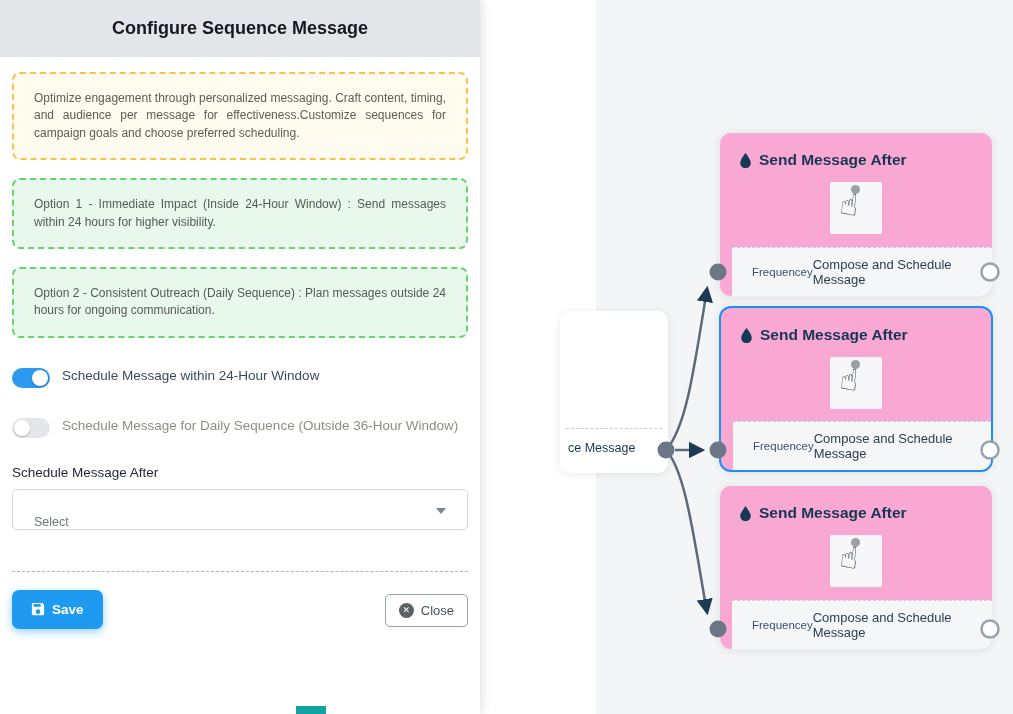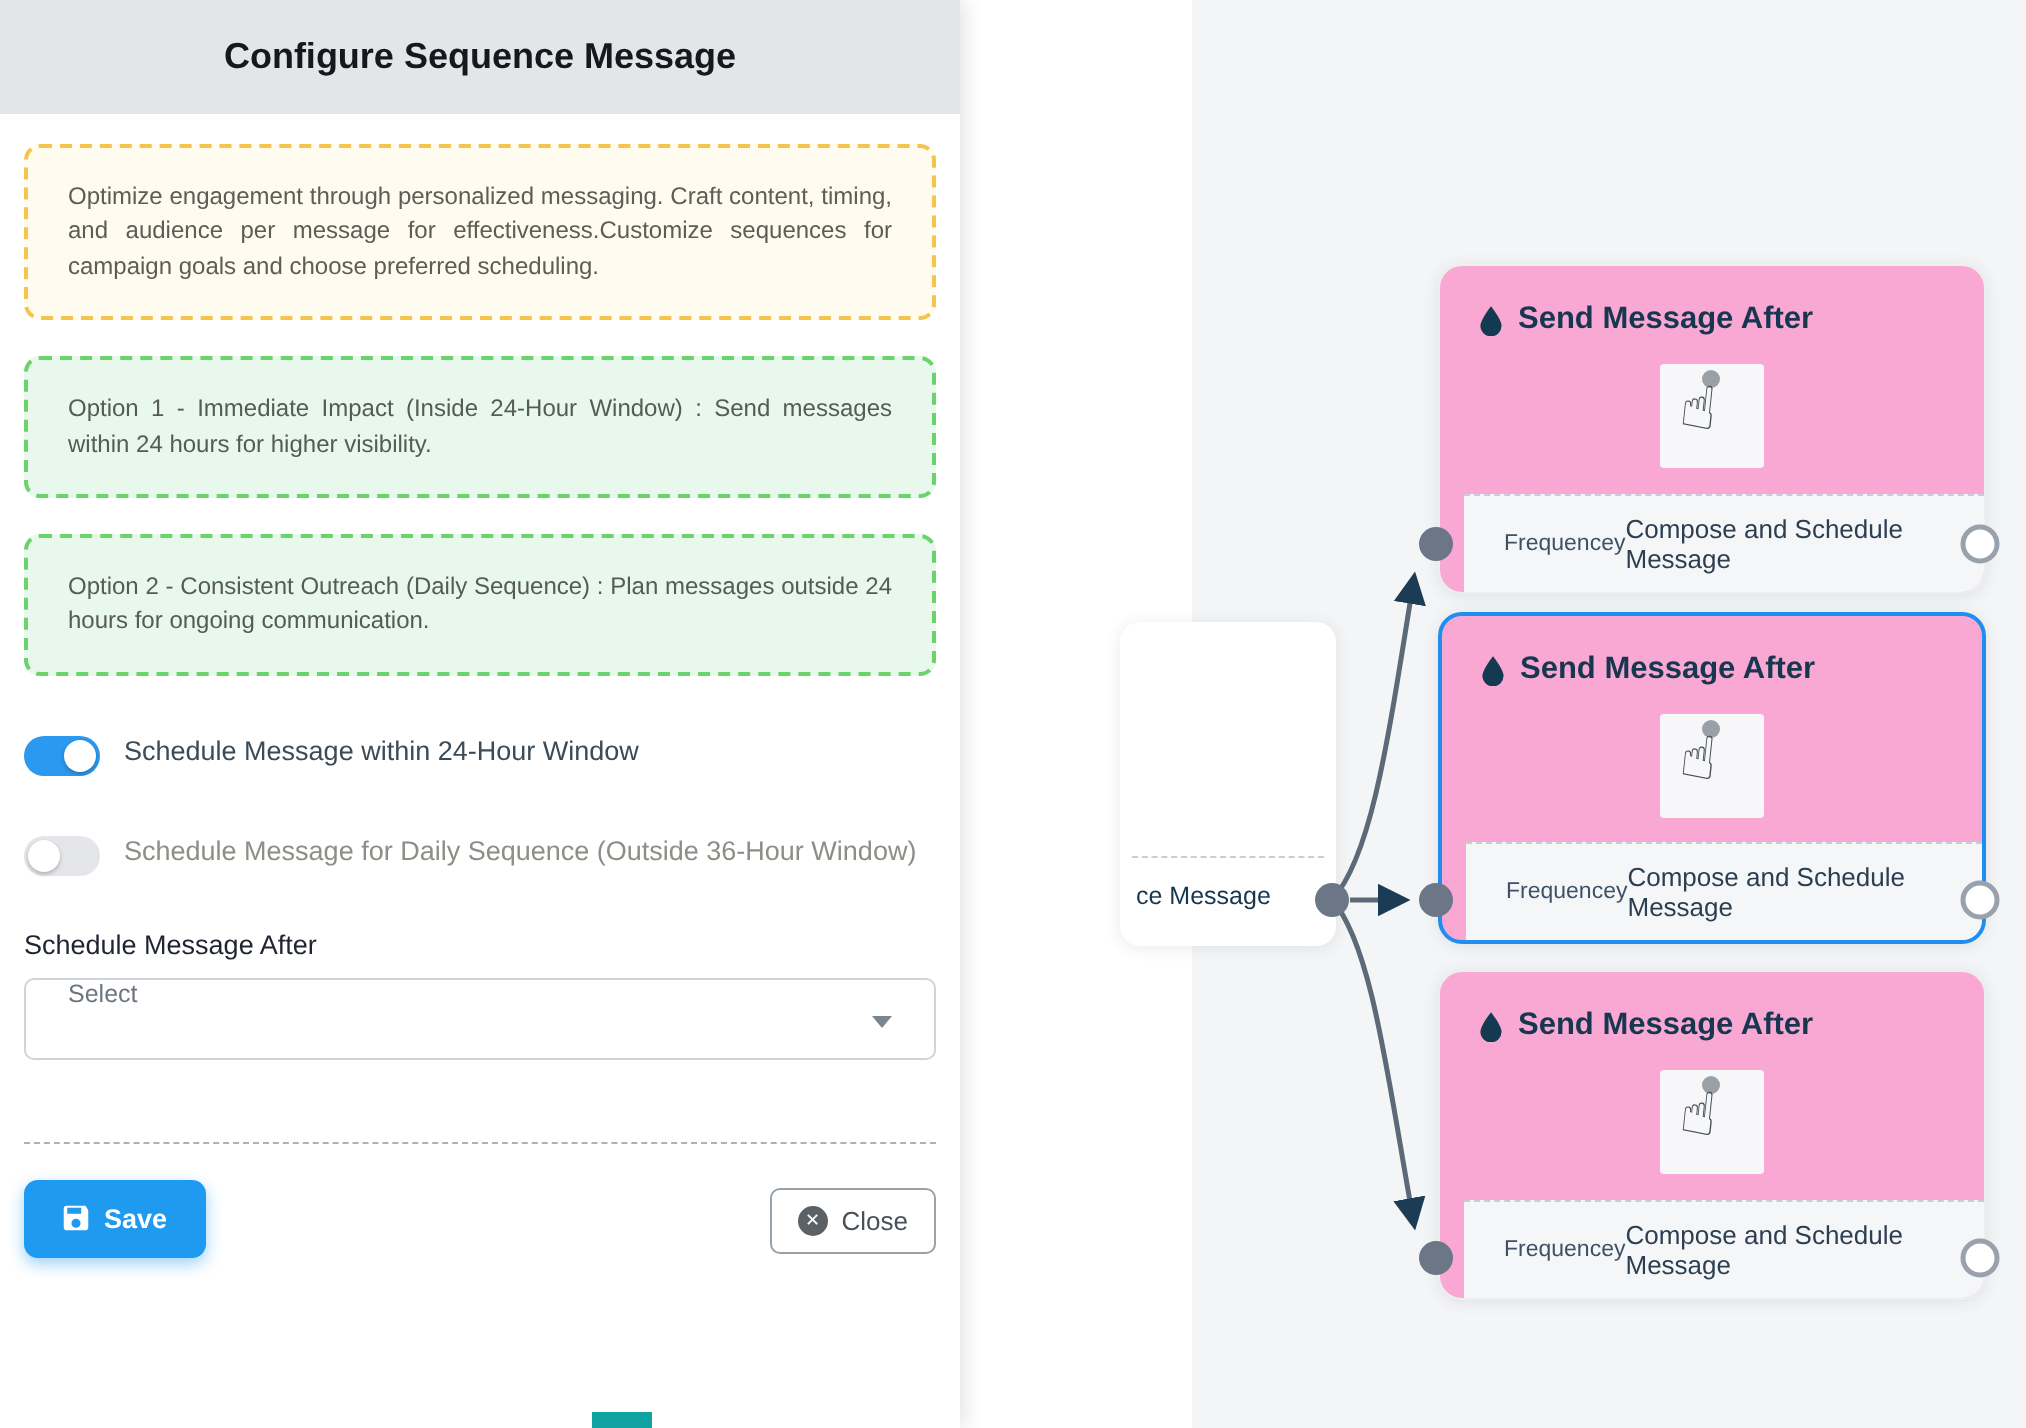--- a/index.html
+++ b/index.html
@@ -57,21 +57,21 @@
   .toggle.on { background:#2b99ef; }
   .toggle.off { background:#e4e6e9; }
   .knob { position:absolute; top:2px; width:16px; height:16px; border-radius:50%;
     background:#fff; box-shadow:0 1px 2px rgba(0,0,0,.25); }
   .toggle.on .knob { right:2px; }
   .toggle.off .knob { left:2px; }
   .toggle-label-1 { font-size:13.5px; color:#3d4b57; }
   .toggle-label-2 { font-size:13.5px; color:#8f8d86; }
   .field-label { margin-top:27px; font-size:13.5px; color:#1f2430; }
   .select-box { position:relative; margin-top:9px; height:41px; border:1px solid #cfd4da;
-    border-radius:5px; background:#fff; display:flex; align-items:flex-start; cursor:pointer; }
+    border-radius:5px; background:#fff; display:flex; align-items:flex-end; cursor:pointer; }
   .select-value { font-size:12.5px; color:#6d757d; padding-left:21px; }
   .select-caret { position:absolute; right:21px; top:18px; width:0; height:0;
     border-left:5px solid transparent; border-right:5px solid transparent;
     border-top:6px solid #7b858e; }
   .divider { margin-top:41px; border-top:1px dashed #a9b1b9; }
   .btn-row { display:flex; align-items:flex-start; justify-content:space-between;
     margin-top:18px; }
   .btn-save { display:flex; align-items:center; gap:7px; background:#1e9bf0; border:none;
     color:#fff; font-weight:bold; font-size:13.5px; padding:12px 19px; border-radius:7px;
     cursor:pointer; box-shadow:0 3px 8px rgba(30,155,240,.45);

